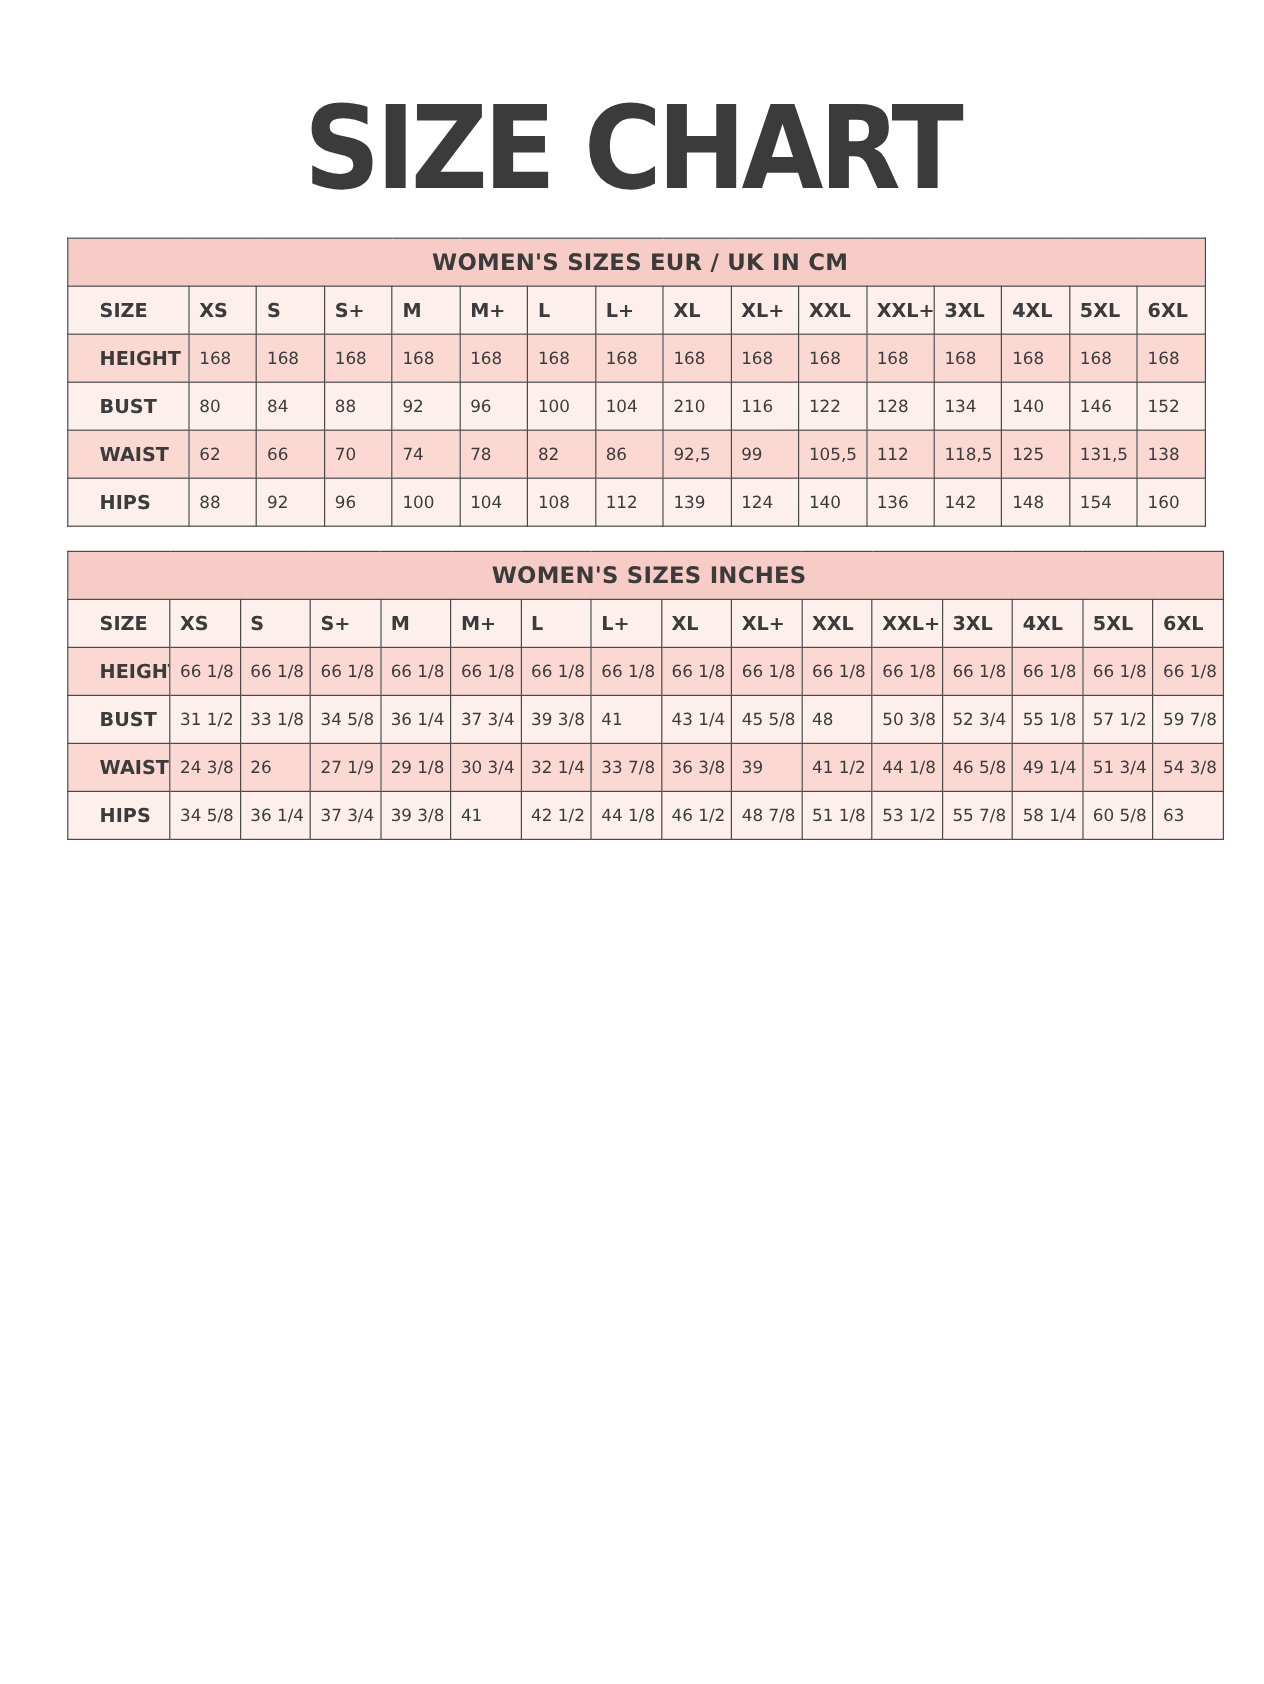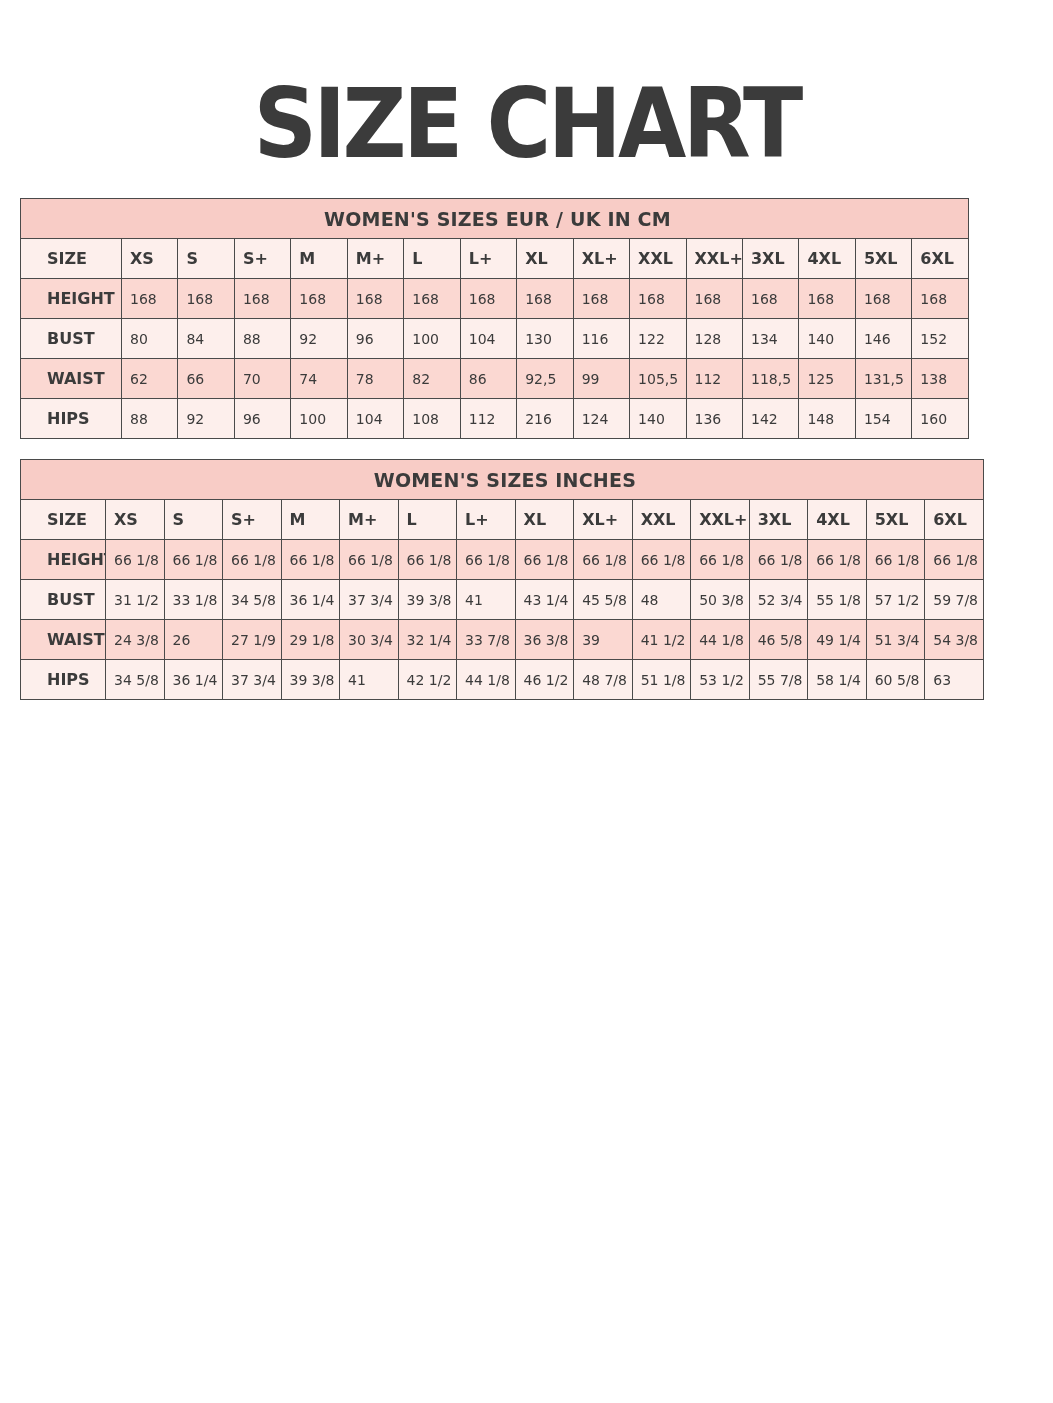--- a/index.html
+++ b/index.html
@@ -23,21 +23,21 @@
     text-align:center;
     font-size:96px;
     font-weight:bold;
     letter-spacing:-4px;
     line-height:1.0;
     color:var(--text);
     transform:scaleX(0.92);
     transform-origin:center;
     white-space:nowrap;
   }
-  .tablewrap{ margin-left:20px; }
+  .tablewrap{ margin-left:56px; }
   .tablewrap.t1{ margin-top:26px; width:948px; }
   .tablewrap.t2{ margin-top:20px; width:788px; }
   table{
     border-collapse:collapse;
     table-layout:fixed;
     width:100%;
   }
   th,td{
     border:1.5px solid var(--border);
     height:40px;
@@ -121,21 +121,21 @@
           </tr>
           <tr>
             <td class="lbl">BUST</td>
             <td>80</td>
             <td>84</td>
             <td>88</td>
             <td>92</td>
             <td>96</td>
             <td>100</td>
             <td>104</td>
-            <td>130</td>
+            <td>210</td>
             <td>116</td>
             <td>122</td>
             <td>128</td>
             <td>134</td>
             <td>140</td>
             <td>146</td>
             <td>152</td>
           </tr>
           <tr>
             <td class="lbl">WAIST</td>
@@ -157,21 +157,21 @@
           </tr>
           <tr>
             <td class="lbl">HIPS</td>
             <td>88</td>
             <td>92</td>
             <td>96</td>
             <td>100</td>
             <td>104</td>
             <td>108</td>
             <td>112</td>
-            <td>216</td>
+            <td>139</td>
             <td>124</td>
             <td>140</td>
             <td>136</td>
             <td>142</td>
             <td>148</td>
             <td>154</td>
             <td>160</td>
           </tr>
         </tbody>
     </table>

